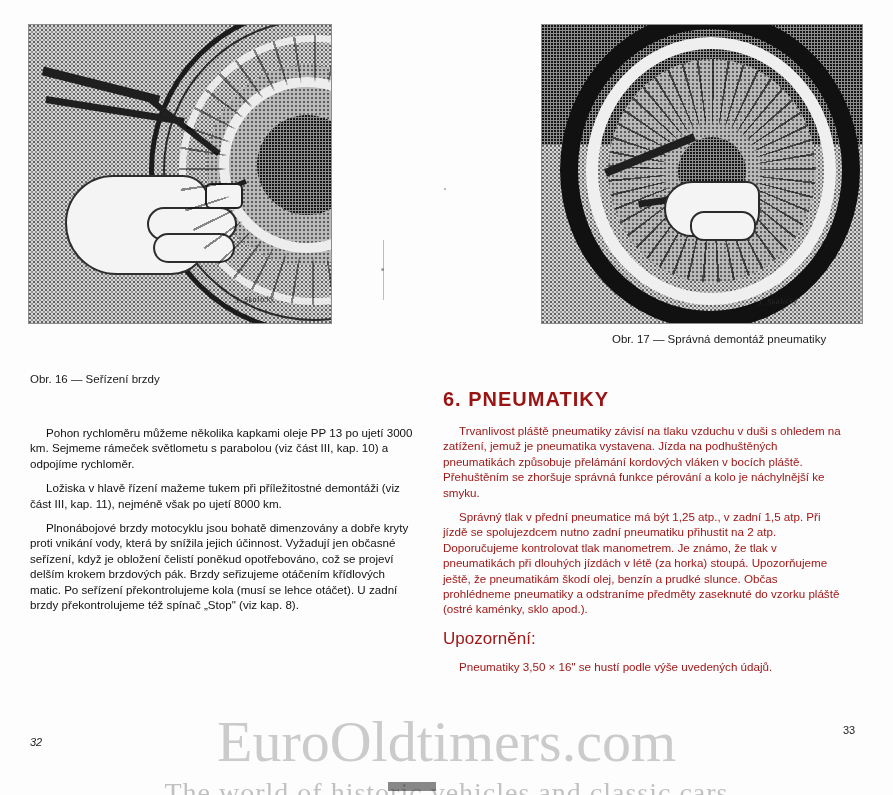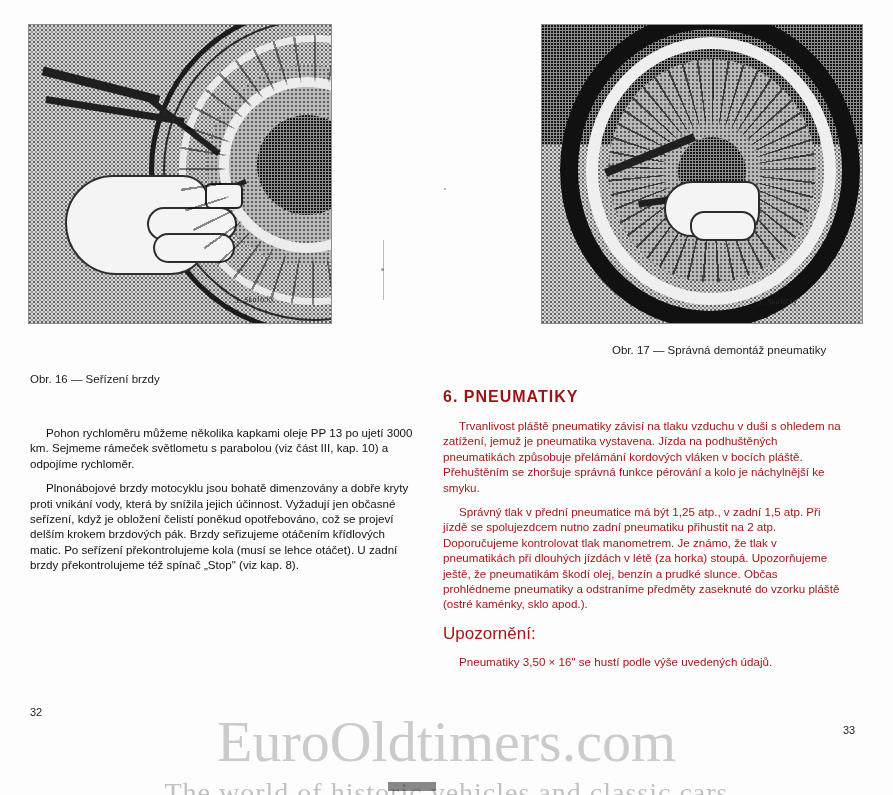--- a/index.html
+++ b/index.html
@@ -95,21 +95,21 @@
 
   
   .caption {
     position: absolute;
     font-family: "Liberation Sans", sans-serif;
     font-size: 11.5px;
     color: #1a1a1a;
     white-space: nowrap;
   }
   #caption-left { left: 30px; top: 343px; margin-top: 30px; }
-  #caption-right { left: 612px; top: 344px; }
+  #caption-right { left: 612px; top: 333px; }
 
   
   .col {
     position: absolute;
     font-family: "Liberation Sans", sans-serif;
     color: #111;
   }
   #col-left { left: 30px; top: 425px; width: 385px; }
   #col-right { left: 443px; top: 388px; width: 400px; }
 
@@ -118,21 +118,21 @@
     font-size: 11.6px;
     line-height: 15.4px;
     text-align: left;
   }
   p.indent { text-indent: 16px; }
 
   .bold { font-weight: normal; }
 
   h2.section {
     margin: 22px 0 14px 0;
-    font-size: 16px;
+    font-size: 20px;
     font-weight: bold;
     letter-spacing: 0.6px;
   }
   h2.section.red {
     color: #9a1414;
     margin: 0 0 12px 0;
     letter-spacing: 1px;
   }
   .red-text { color: #a01818; }
   .notice-head {
@@ -141,21 +141,21 @@
     color: #a01818;
   }
 
   
   .pagenum {
     position: absolute;
     font-family: "Liberation Sans", sans-serif;
     font-size: 11px;
     color: #222;
   }
-  #pagenum-left { left: 30px; top: 706px; }
+  #pagenum-left { left: 30px; top: 736px; font-style: italic; }
   #pagenum-right { left: 843px; top: 724px; }
 
   
   #watermark {
     position: absolute;
     left: 0; top: 690px;
     width: 893px;
     text-align: center;
     pointer-events: none;
     user-select: none;
@@ -257,20 +257,21 @@
 
   <div class="caption" id="caption-left">Obr. 16 — Seřízení brzdy</div>
   <div class="caption" id="caption-right">Obr. 17 — Správná demontáž pneumatiky</div>
 
   <div class="speck" style="left:381px; top:268px; width:3px; height:3px; border-radius:50%;"></div>
   <div class="speck" style="left:444px; top:188px; width:2px; height:2px; border-radius:50%;"></div>
   <div id="fold"></div>
 
   <div class="col" id="col-left">
     <p class="body bold indent">Pohon rychloměru můžeme několika kapkami oleje PP 13 po ujetí 3000 km. Sejmeme rámeček světlometu s parabolou (viz část III, kap. 10) a odpojíme rychloměr.</p>
+    <p class="body bold indent">Ložiska v hlavě řízení mažeme tukem při příležitostné demontáži (viz část III, kap. 11), nejméně však po ujetí 8000 km.</p>
     <p class="body indent">Plnonábojové brzdy motocyklu jsou bohatě dimenzovány a dobře kryty proti vnikání vody, která by snížila jejich účinnost. Vyžadují jen občasné seřízení, když je obložení čelistí poněkud opotřebováno, což se projeví delším krokem brzdových pák. Brzdy seřizujeme otáčením křídlových matic. Po seřízení překontrolujeme kola (musí se lehce otáčet). U zadní brzdy překontrolujeme též spínač „Stop" (viz kap. 8).</p>
   </div>
 
   <div class="col" id="col-right">
     <h2 class="section red">6. PNEUMATIKY</h2>
     <p class="body red-text indent">Trvanlivost pláště pneumatiky závisí na tlaku vzduchu v duši s ohledem na zatížení, jemuž je pneumatika vystavena. Jízda na podhuštěných pneumatikách způsobuje přelámání kordových vláken v bocích pláště. Přehuštěním se zhoršuje správná funkce pérování a kolo je náchylnější ke smyku.</p>
     <p class="body red-text indent">Správný tlak v přední pneumatice má být 1,25 atp., v zadní 1,5 atp. Při jízdě se spolujezdcem nutno zadní pneumatiku přihustit na 2 atp. Doporučujeme kontrolovat tlak manometrem. Je známo, že tlak v pneumatikách při dlouhých jízdách v létě (za horka) stoupá. Upozorňujeme ještě, že pneumatikám škodí olej, benzín a prudké slunce. Občas prohlédneme pneumatiky a odstraníme předměty zaseknuté do vzorku pláště (ostré kaménky, sklo apod.).</p>
     <p class="notice-head">Upozornění:</p>
     <p class="body red-text indent">Pneumatiky 3,50 × 16" se hustí podle výše uvedených údajů.</p>
   </div>

